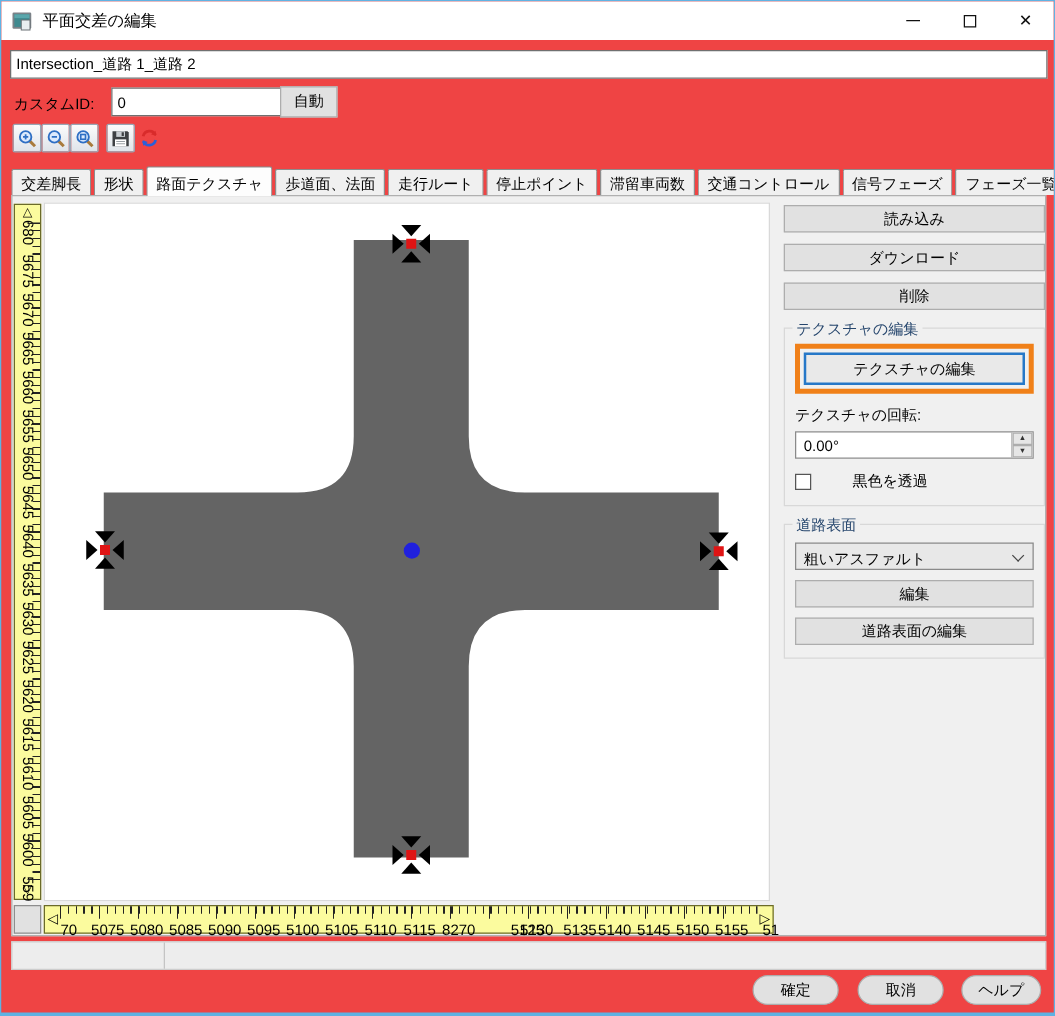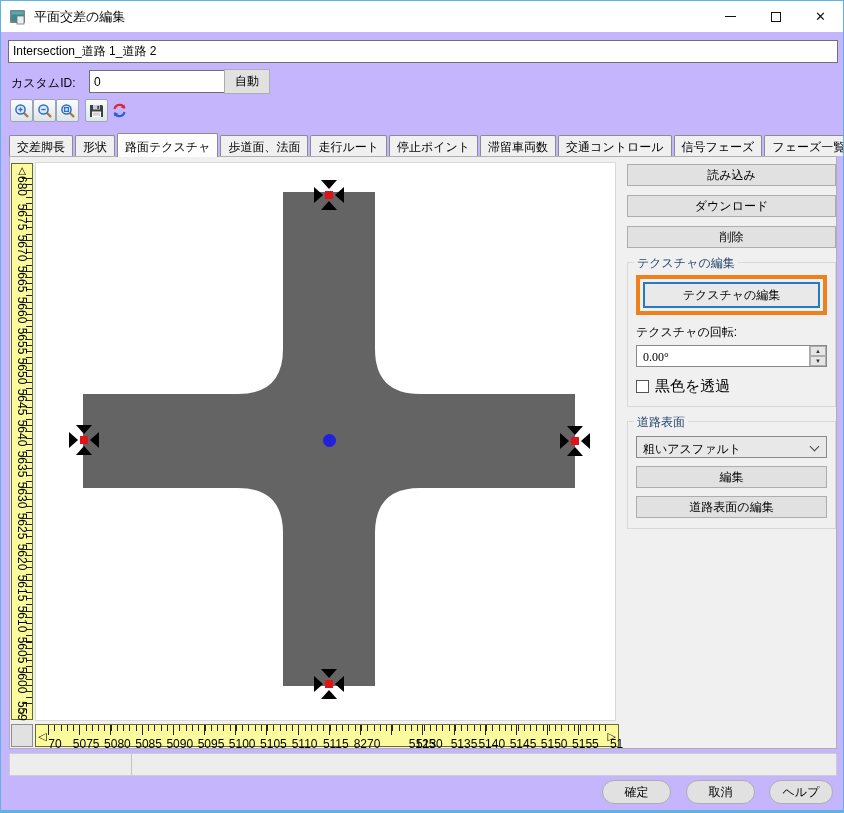--- a/index.html
+++ b/index.html
@@ -1,18 +1,18 @@
 <!DOCTYPE html>
 <html><head>
 <meta charset="utf-8">
 <style>
   * { box-sizing: border-box; margin: 0; padding: 0; }
   html,body { width:844px; height:813px; }
   body { font-family:"Liberation Sans","DejaVu Sans",sans-serif; background:#fff; }
-  .dialog { position:relative; width:844px; height:813px; background:#c4b5fd;
+  .dialog { position:relative; width:844px; height:813px; background:#ef4444;
             border:1px solid #5fb2e3; border-bottom-width:3px; overflow:hidden; }
 
   
   .titlebar { position:absolute; left:0; top:0; right:0; height:31px; background:#fff;
               display:flex; align-items:center; padding-left:8px; }
   .app-icon { width:18px; height:18px; margin-right:7px; }
   .title-text { font-size:13px; color:#000; }
   .win-controls { position:absolute; right:0; top:0; height:31px; display:flex; }
   .win-btn { width:45px; height:31px; display:flex; align-items:center; justify-content:center;
              font-size:13px; color:#111; cursor:default; }
@@ -90,30 +90,30 @@
 
   
   .side-panel { position:absolute; left:617px; top:7px; width:209px; }
   .panel-btn { width:100%; height:22px; margin-bottom:9px; }
   .group { position:relative; border:1px solid #d8d8d8; margin-top:14px; padding:12px 8px 10px; }
   .group-title { position:absolute; top:-8px; left:6px; background:#f0f0f0; padding:0 3px;
                  font-size:12px; color:#26466d; white-space:nowrap; }
   .hl-wrap { border:4px solid #f08019; padding:3px; }
   .focus-btn { width:100%; height:26px; border:2px solid #2678c8; background:#e9e9e9; }
   .small-label { font-size:12px; color:#000; margin:9px 0 4px; }
-  .spin-row { position:relative;font-family:Liberation Serif, serif; }
+  .spin-row { position:relative; }
   .spin-box { width:100%; height:22px; background:#fff; border:1px solid #8a8a8a;
               font-size:12px; padding:4px 22px 0 6px; }
   .spin-btns { position:absolute; right:1px; top:1px; width:17px; height:20px;
                display:flex; flex-direction:column; border-left:1px solid #adadad; }
   .spin-btns div { flex:1; background:#e6e6e6; border:1px solid #adadad; font-size:6px;
                    display:flex; align-items:center; justify-content:center; color:#333; }
   .check-row { display:flex; align-items:center; gap:6px; margin-top:10px; }
   .checkbox { width:13px; height:13px; background:#fff; border:1px solid #555; }
-  .check-label { font-size:15px; }
+  .check-label { font-size:12px;margin-left:27px; }
   .combo { position:relative; height:22px; border:1px solid #8a8a8a; background:#e8e8e8;
            font-size:12px; padding:4px 22px 0 6px; margin-bottom:8px; }
   .combo-arrow { position:absolute; right:8px; top:6px; width:7px; height:7px;
                  border-right:1.6px solid #444; border-bottom:1.6px solid #444;
                  transform:rotate(45deg); }
   .group .btn.block { width:100%; height:22px; }
   .group .btn.block + .btn.block { margin-top:8px; }
 
   
   .status-bar { position:absolute; left:8px; top:752px; width:828px; height:23px;

